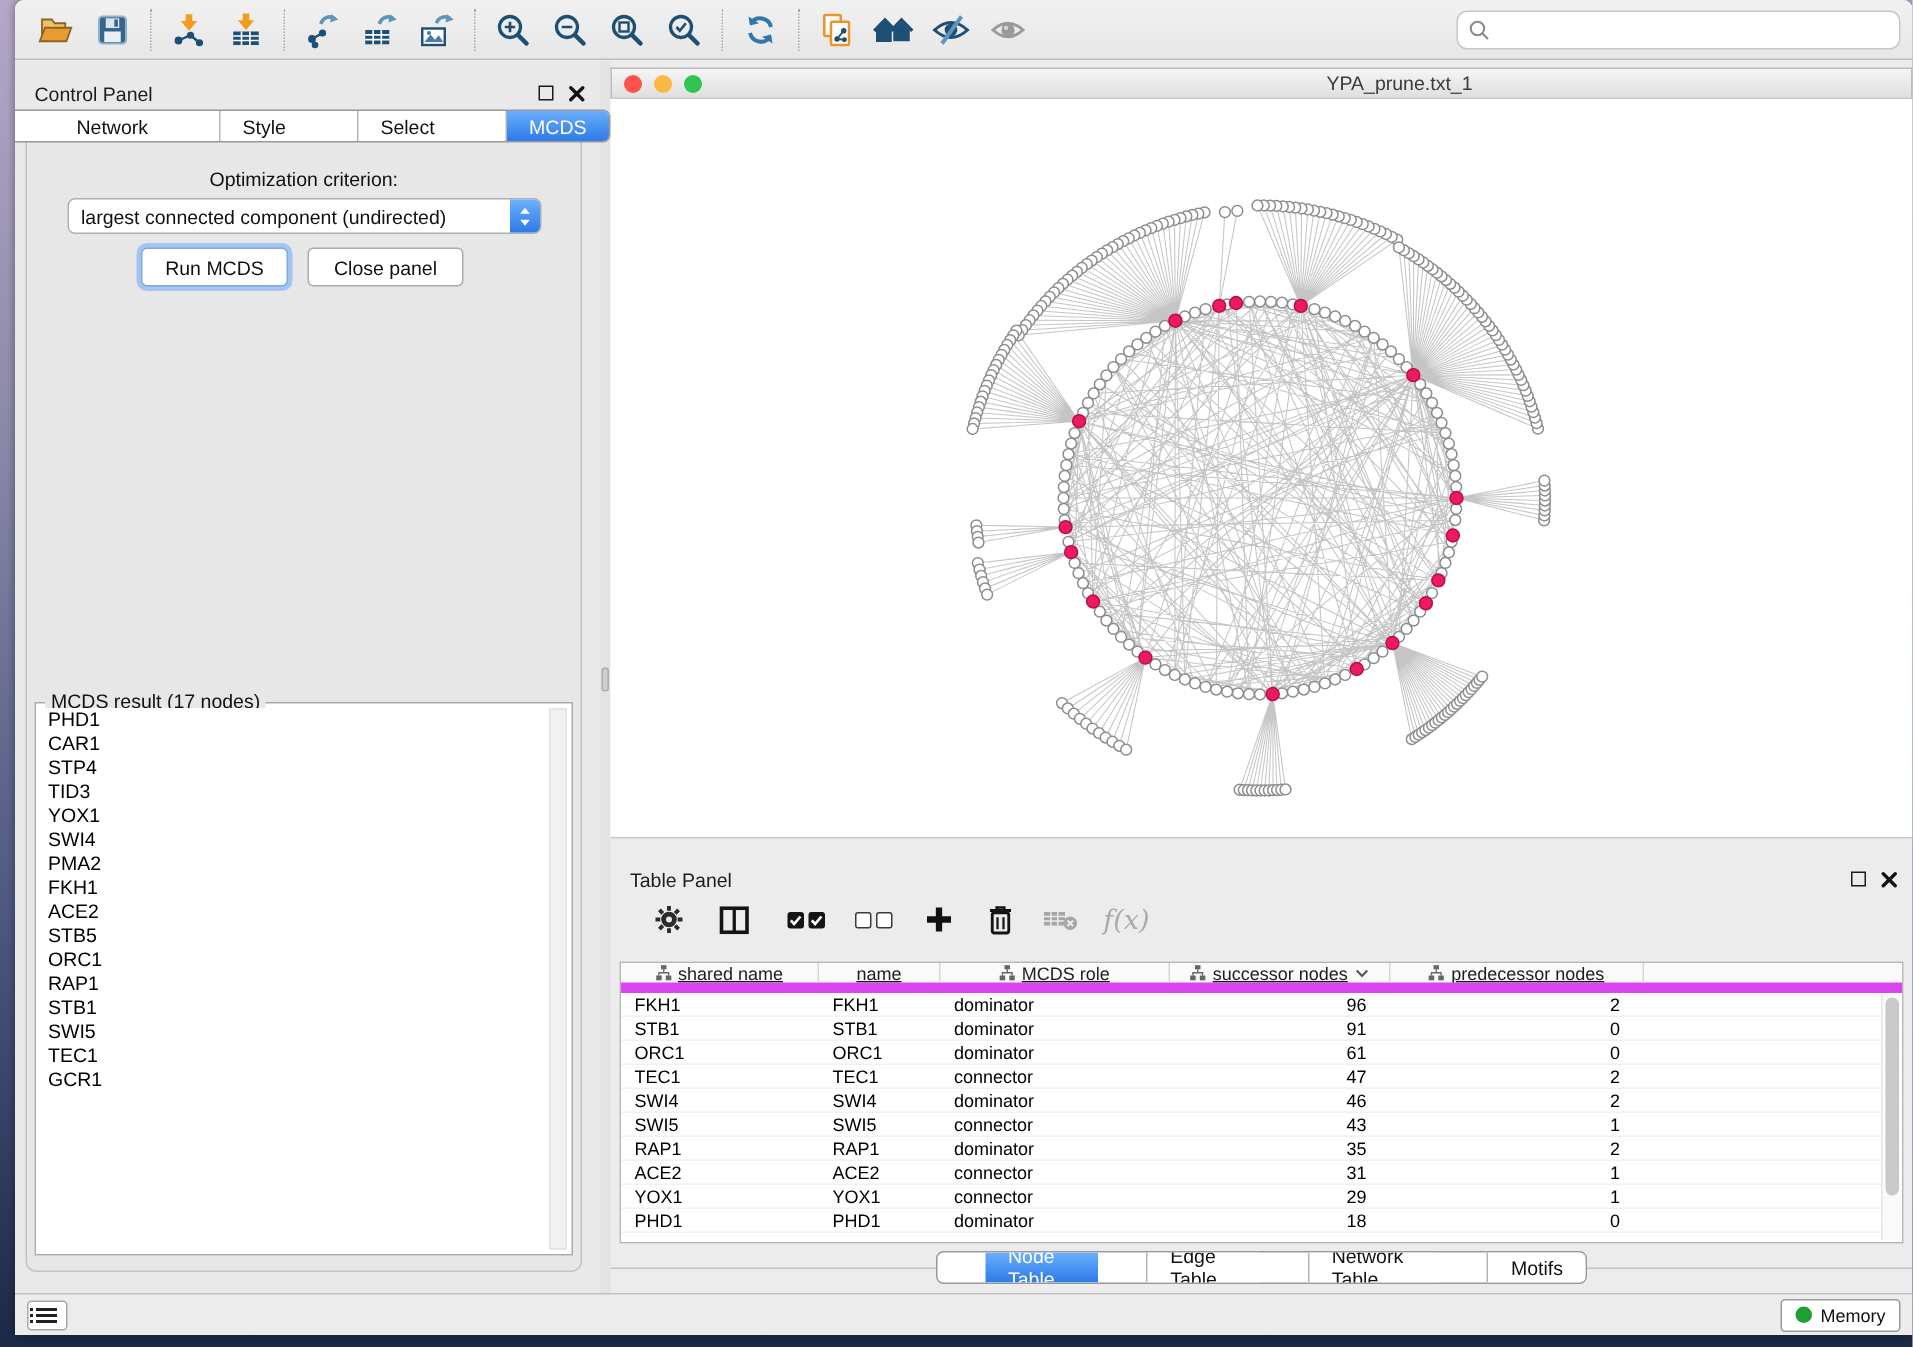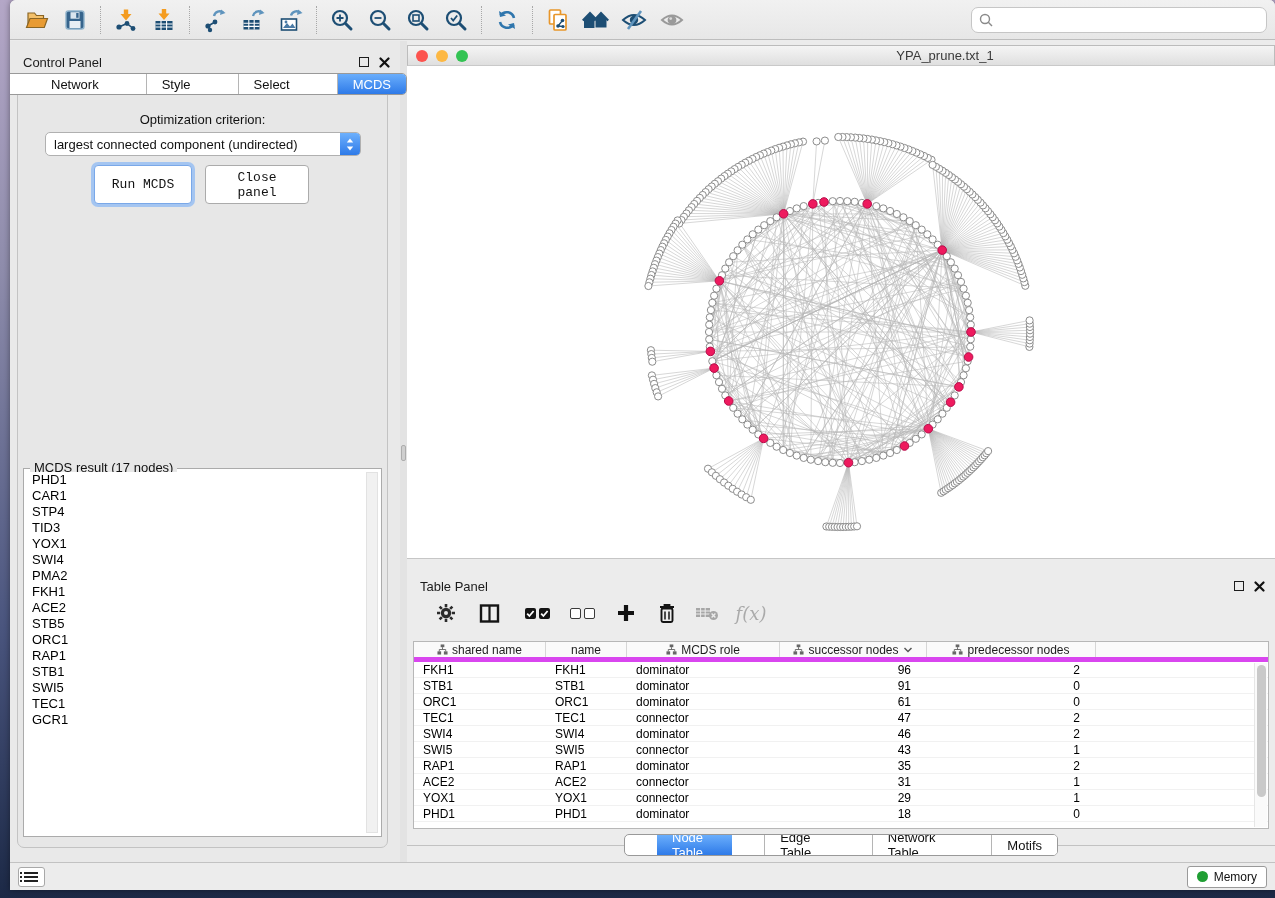--- a/index.html
+++ b/index.html
@@ -37,55 +37,55 @@
   .seg.sel { background:linear-gradient(#6aaefc,#2e7ae8); color:#fff; }
   #control-tabs-wrap { position:absolute; top:32px; left:50%; transform:translateX(-50%); z-index:3; }
   #control-box { position:absolute; left:7px; right:12px; top:43px; bottom:14px;
                  background:#e7e7e7; border:1px solid #c3c3c3; border-radius:7px; }
   #opt-label { position:absolute; top:27px; left:0; right:0; text-align:center; font-size:13px; color:#111; }
   #opt-select { position:absolute; top:47px; left:27px; width:316px; height:24px; background:#fff;
                 border:1px solid #b0b0b0; border-radius:5px; display:flex; align-items:center; }
   #opt-select .val { flex:1; padding:0 8px; font-size:13px; white-space:nowrap; overflow:hidden; }
   #opt-select .stepper { width:20px; height:22px; border-radius:0 4px 4px 0;
                          background:linear-gradient(#6db0fd,#2e7ae8); display:flex; align-items:center; justify-content:center; }
-  .btn { background:#fff; border:1px solid #ababab; border-radius:4px; height:39px; font-size:13px;
-         padding:0 14px; color:#111; display:inline-flex; align-items:center; justify-content:center;font-family:Liberation Mono, monospace; }
+  .btn { background:#fff; border:1px solid #ababab; border-radius:4px; height:26px; font-size:13px;
+         padding:0 14px; color:#111; display:inline-flex; align-items:center; justify-content:center; }
   #run-btn { position:absolute; top:80px; left:76px; width:98px; box-shadow:0 0 0 3px rgba(110,170,250,.55); border-color:#7aa8e8; }
   #closep-btn { position:absolute; top:80px; left:187px; width:104px; }
   #mcds-fieldset { position:absolute; left:5px; right:5px; top:383px; bottom:10px;
                    border:1px solid #ababab; background:#fff; }
   #mcds-legend { position:absolute; top:-9px; left:6px; background:#e7e7e7; padding:0 4px; font-size:13px; color:#111; }
   #mcds-list { position:absolute; inset:3px 17px 3px 3px; overflow:hidden; background:#fff; }
   #mcds-list .row-item { font-size:13px; line-height:16px; padding-left:5px; color:#000; }
   #mcds-scroll { position:absolute; top:3px; bottom:3px; right:3px; width:12px; background:#f1f1f1; border:1px solid #e2e2e2; }
 
   
   #vsplit { position:absolute; left:390px; top:41px; width:7px; bottom:28px; background:#e3e3e3; }
   #vsplit .grip { position:absolute; top:404px; left:1px; width:5px; height:16px; background:#cfcfcf; border:1px solid #adadad; border-radius:2px; }
 
   
   #rightcol { position:absolute; left:397px; top:41px; right:0; bottom:28px; }
   #net-titlebar { position:absolute; top:4px; left:0; right:0; height:21px;
                   background:linear-gradient(#f5f5f5,#dfdfdf); border:1px solid #bcbcbc; border-bottom-color:#c9c9c9;
                   display:flex; align-items:center; }
   .tl { width:12px; height:12px; border-radius:50%; margin-right:8px; }
-  #net-title { position:absolute; left:calc(50% + 92px); transform:translateX(-50%); font-size:13px; color:#3a3a3a;margin-left:12px; }
+  #net-title { position:absolute; left:calc(50% + 92px); transform:translateX(-50%); font-size:13px; color:#3a3a3a; }
   #net-canvas { position:absolute; top:25px; left:0; right:0; height:493px; background:#fff; border-bottom:1px solid #c6c6c6; }
 
   
   #table-panel { position:absolute; top:524px; left:0; right:0; bottom:0; }
   #tp-toolbar { position:absolute; top:28px; left:6px; right:6px; height:40px; display:flex; align-items:center; padding-left:16px; }
   .ticon { display:flex; align-items:center; justify-content:center; height:30px; }
   .cbx { width:11px; height:11px; border-radius:2px; display:inline-block; margin:0 1.5px; position:relative; }
   .cbx.on { background:#141414; }
   .cbx.off { background:#fff; border:1.6px solid #3a3a3a; }
   .fx { font-family:"DejaVu Serif",serif; font-style:italic; font-size:18px; color:#aaa; }
 
   #tbl { position:absolute; top:76px; left:6px; right:6px; height:188px; background:#fff; border:1px solid #b7b7b7; overflow:hidden; }
-  #tbl-head { display:flex; height:20px; background:#fafafa; border-bottom:5px solid #d946ef; }
+  #tbl-head { display:flex; height:20px; background:#fafafa; border-bottom:7px solid #d946ef;text-decoration:underline; }
   .th { display:flex; align-items:center; justify-content:center; gap:4px; font-size:12px; color:#1d1d1d;
         border-right:1px solid #d6d6d6; overflow:hidden; }
   .tr { display:flex; height:16px; border-bottom:1px solid #f1f1f1; }
   .td { font-size:12px; color:#000; padding-left:9px; display:flex; align-items:center; overflow:hidden; }
   .td.num { justify-content:flex-end; padding-right:16px; padding-left:0; }
   .c0{width:132px;} .c1{width:81px;} .c2{width:153px;} .c3{width:147px;} .c4{width:169px;}
   #tbl-scroll { position:absolute; top:21px; right:1px; bottom:1px; width:13px; background:#fafafa; border-left:1px solid #e6e6e6; }
   #tbl-thumb { position:absolute; top:2px; left:1.5px; width:9px; height:132px; background:#c9c9c9; border-radius:5px; }
 
   #table-tabs-wrap { position:absolute; left:0; right:0; top:269px; height:22px; }

